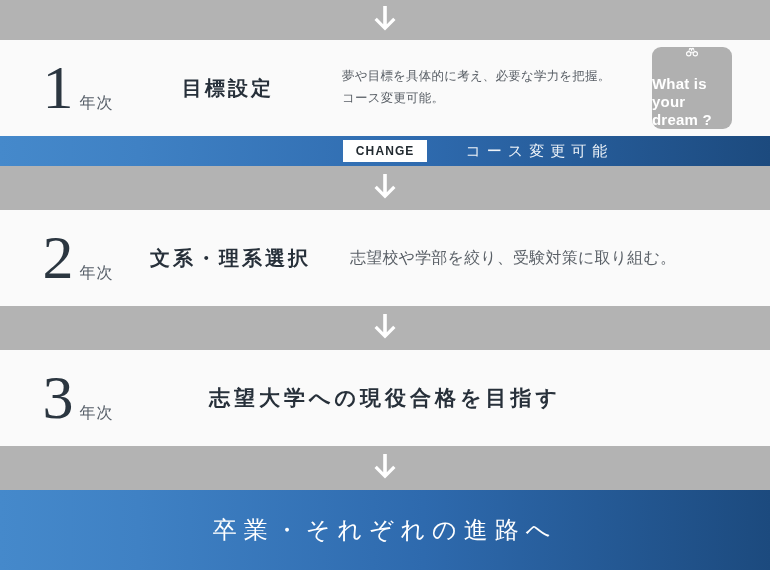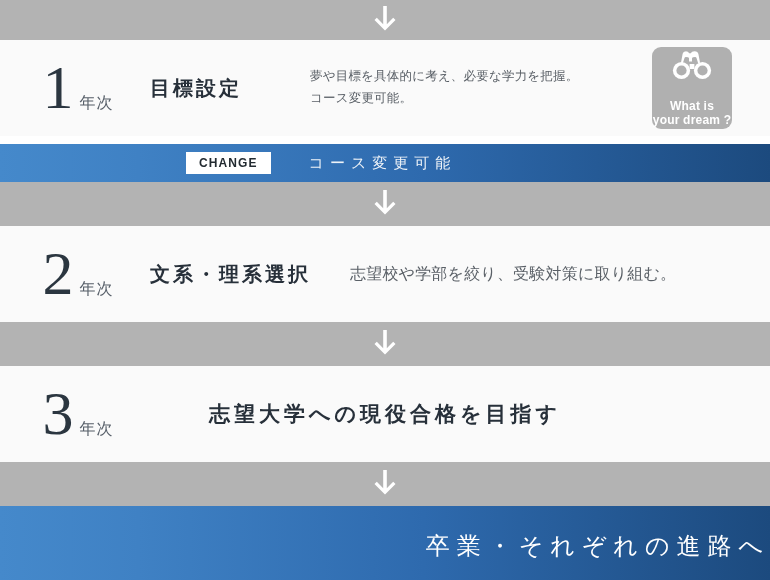--- a/index.html
+++ b/index.html
@@ -80,20 +80,21 @@
     font-size: 20px;
     font-weight: bold;
     color: #27303a;
     letter-spacing: 3px;
     white-space: nowrap;
   }
   .year-title.t1 {
     width: 160px;
     flex: 0 0 160px;
     text-align: left;
+    margin-left: 32px;
   }
   .year-title.t2 {
     width: 200px;
     flex: 0 0 200px;
     text-align: left;
   }
 
   .year-desc {
     font-size: 12.5px;
     line-height: 1.75;
@@ -132,40 +133,39 @@
     margin-right: 38px;
     display: flex;
     flex-direction: column;
     align-items: center;
     justify-content: center;
     box-sizing: border-box;
   }
   .icon-tile svg { display: block; }
   .icon-caption {
     color: #ffffff;
-    font-size: 12px;
+    font-size: 15px;
     line-height: 1.2;
-    text-align: center;
+    text-align: left;
     font-weight: bold;
     margin-top: 18px;
     letter-spacing: 0.2px;
   }
 
   
   .grad-band {
     width: 100%;
     background: linear-gradient(to right, #4589cb 0%, #3f81c4 18%, #2e6aae 55%, #1c4a7e 100%);
     display: flex;
     align-items: center;
     flex: 0 0 auto;
   }
   .change-band {
-    height: 38px;
-    justify-content: flex-start;
-    margin-top: 8px;
+    height: 30px;
+    justify-content: center;
   }
   .change-inner {
     display: flex;
     align-items: center;
     margin-left: 186px;
   }
   .change-badge {
     background: #ffffff;
     color: #222a30;
     font-size: 12px;
@@ -177,21 +177,21 @@
   .change-text {
     color: #eef3f8;
     font-size: 15px;
     letter-spacing: 6px;
     margin-left: 38px;
     white-space: nowrap;
   }
 
   .final-band {
     height: 80px;
-    justify-content: flex-end;
+    justify-content: center;
   }
   .final-text {
     font-family: "Liberation Serif", "DejaVu Serif", serif;
     color: #ffffff;
     font-size: 24px;
     letter-spacing: 7px;
     white-space: nowrap;
   }
 </style>
 </head>

